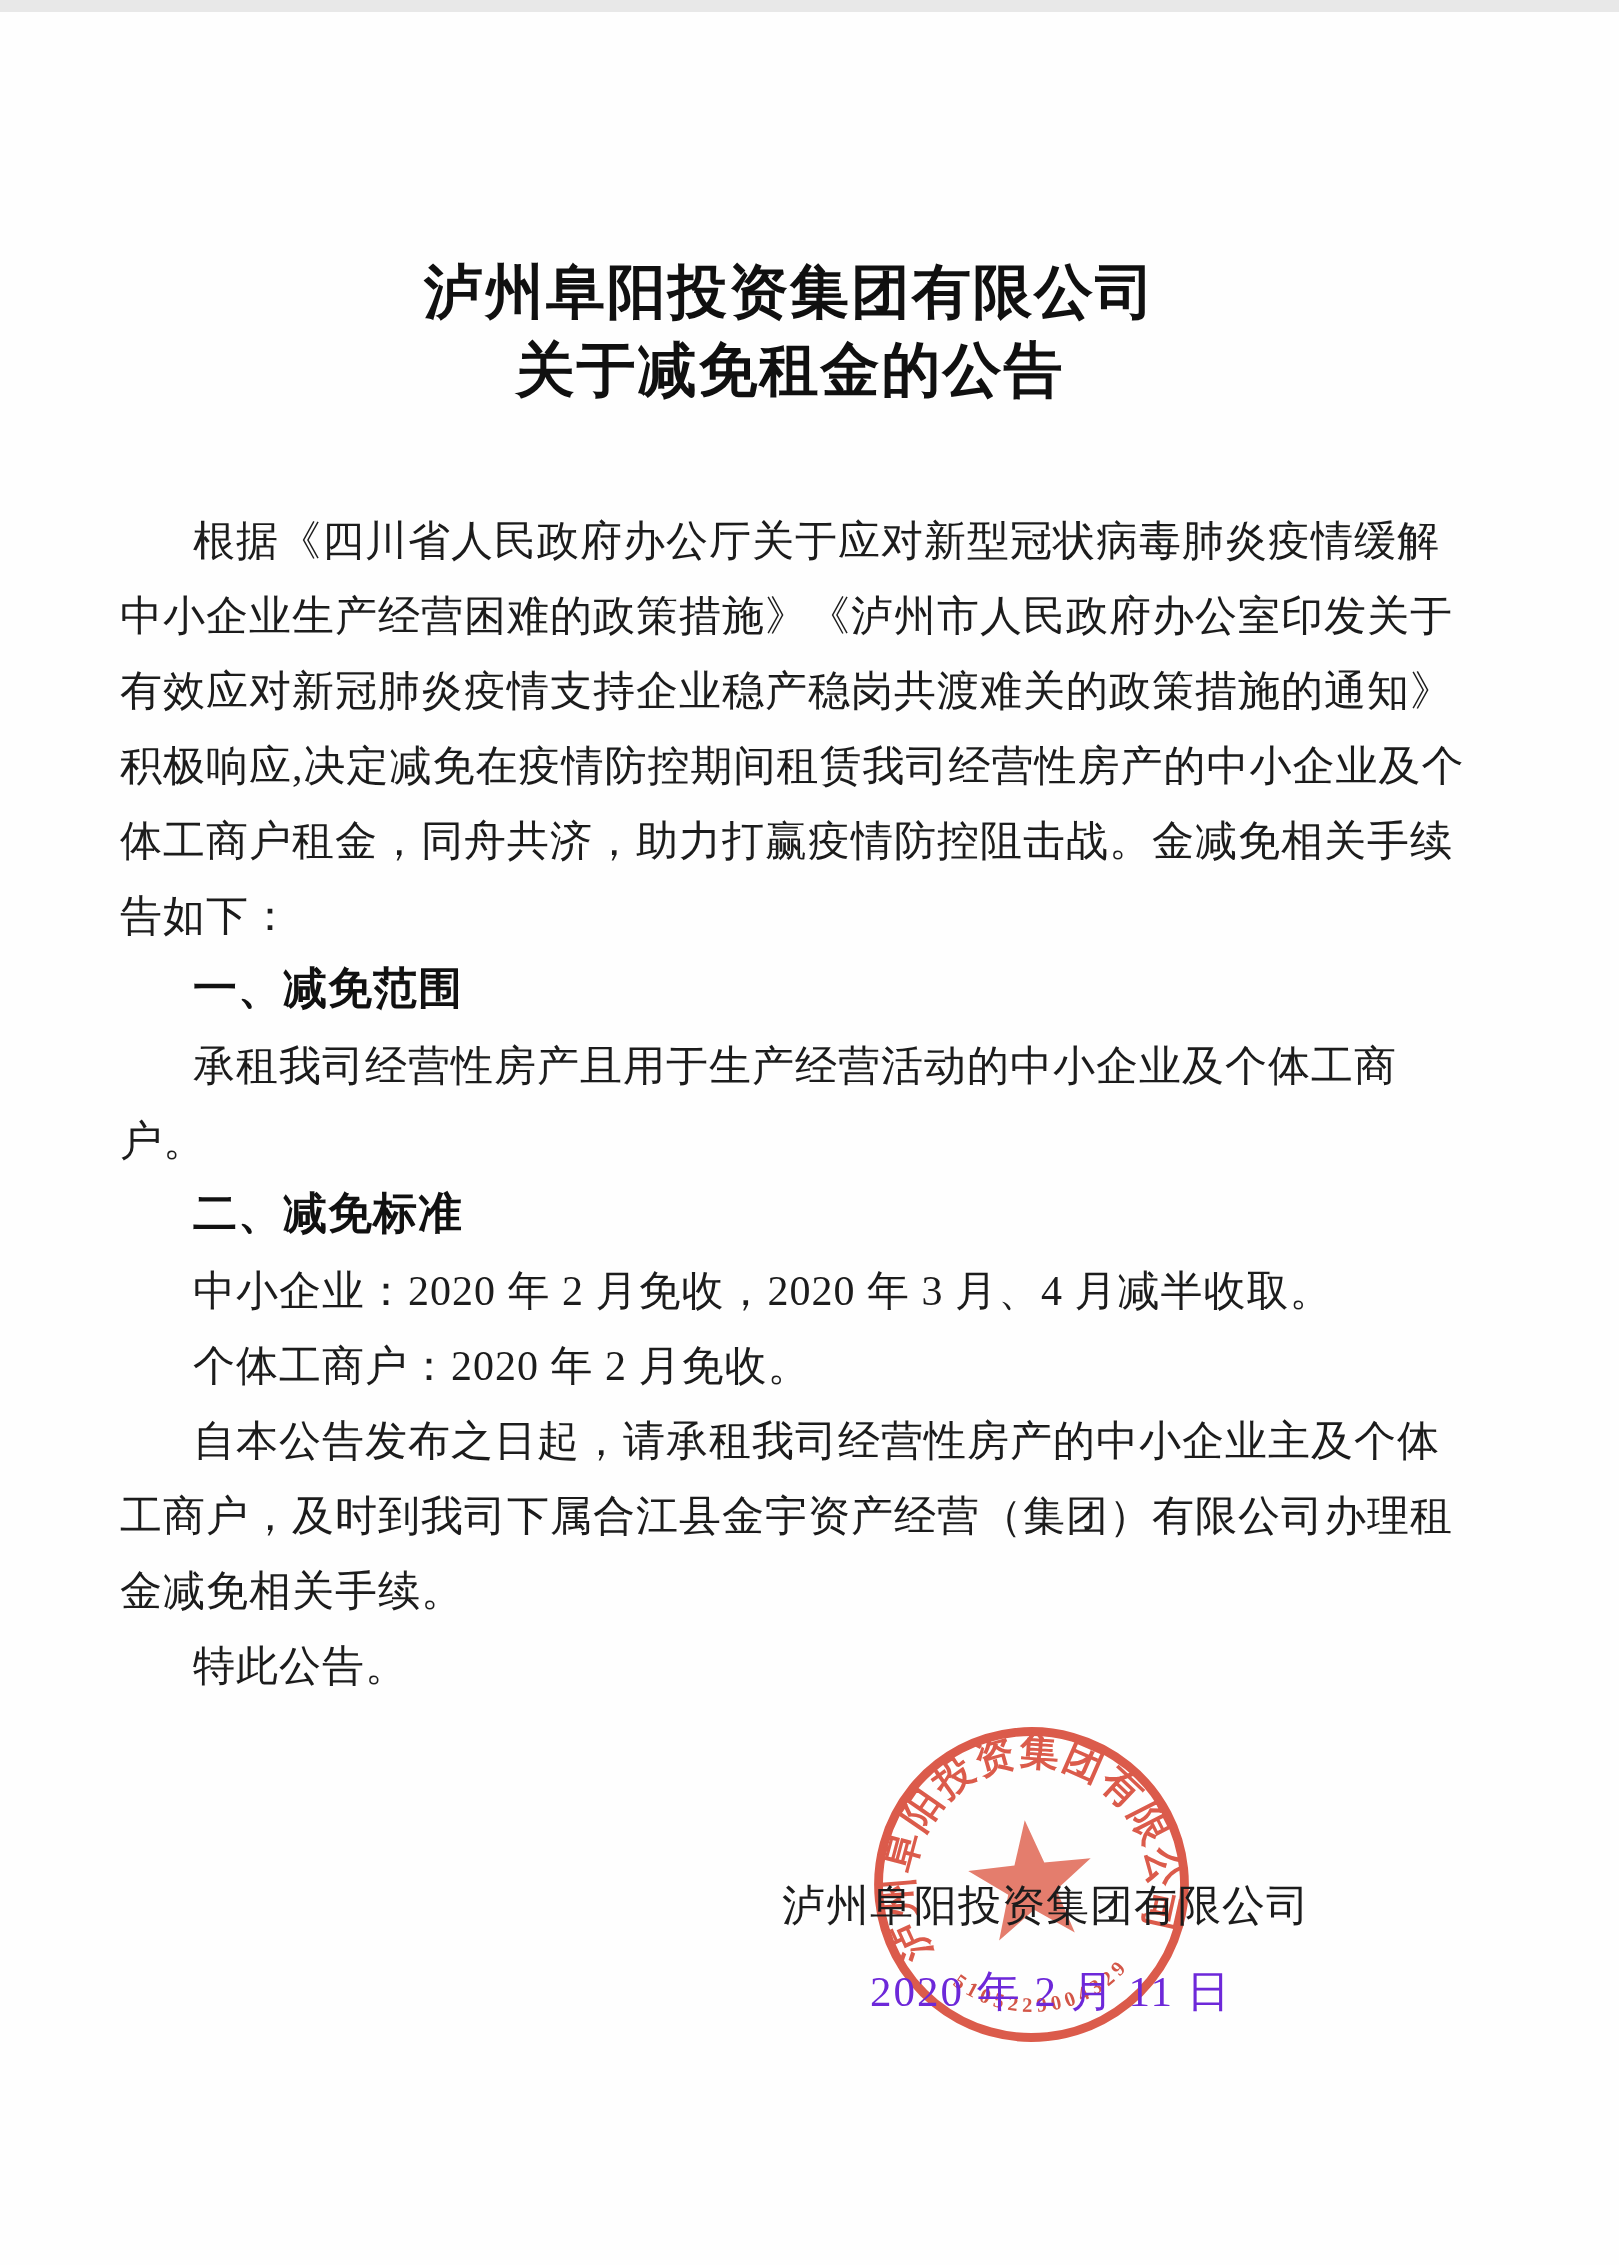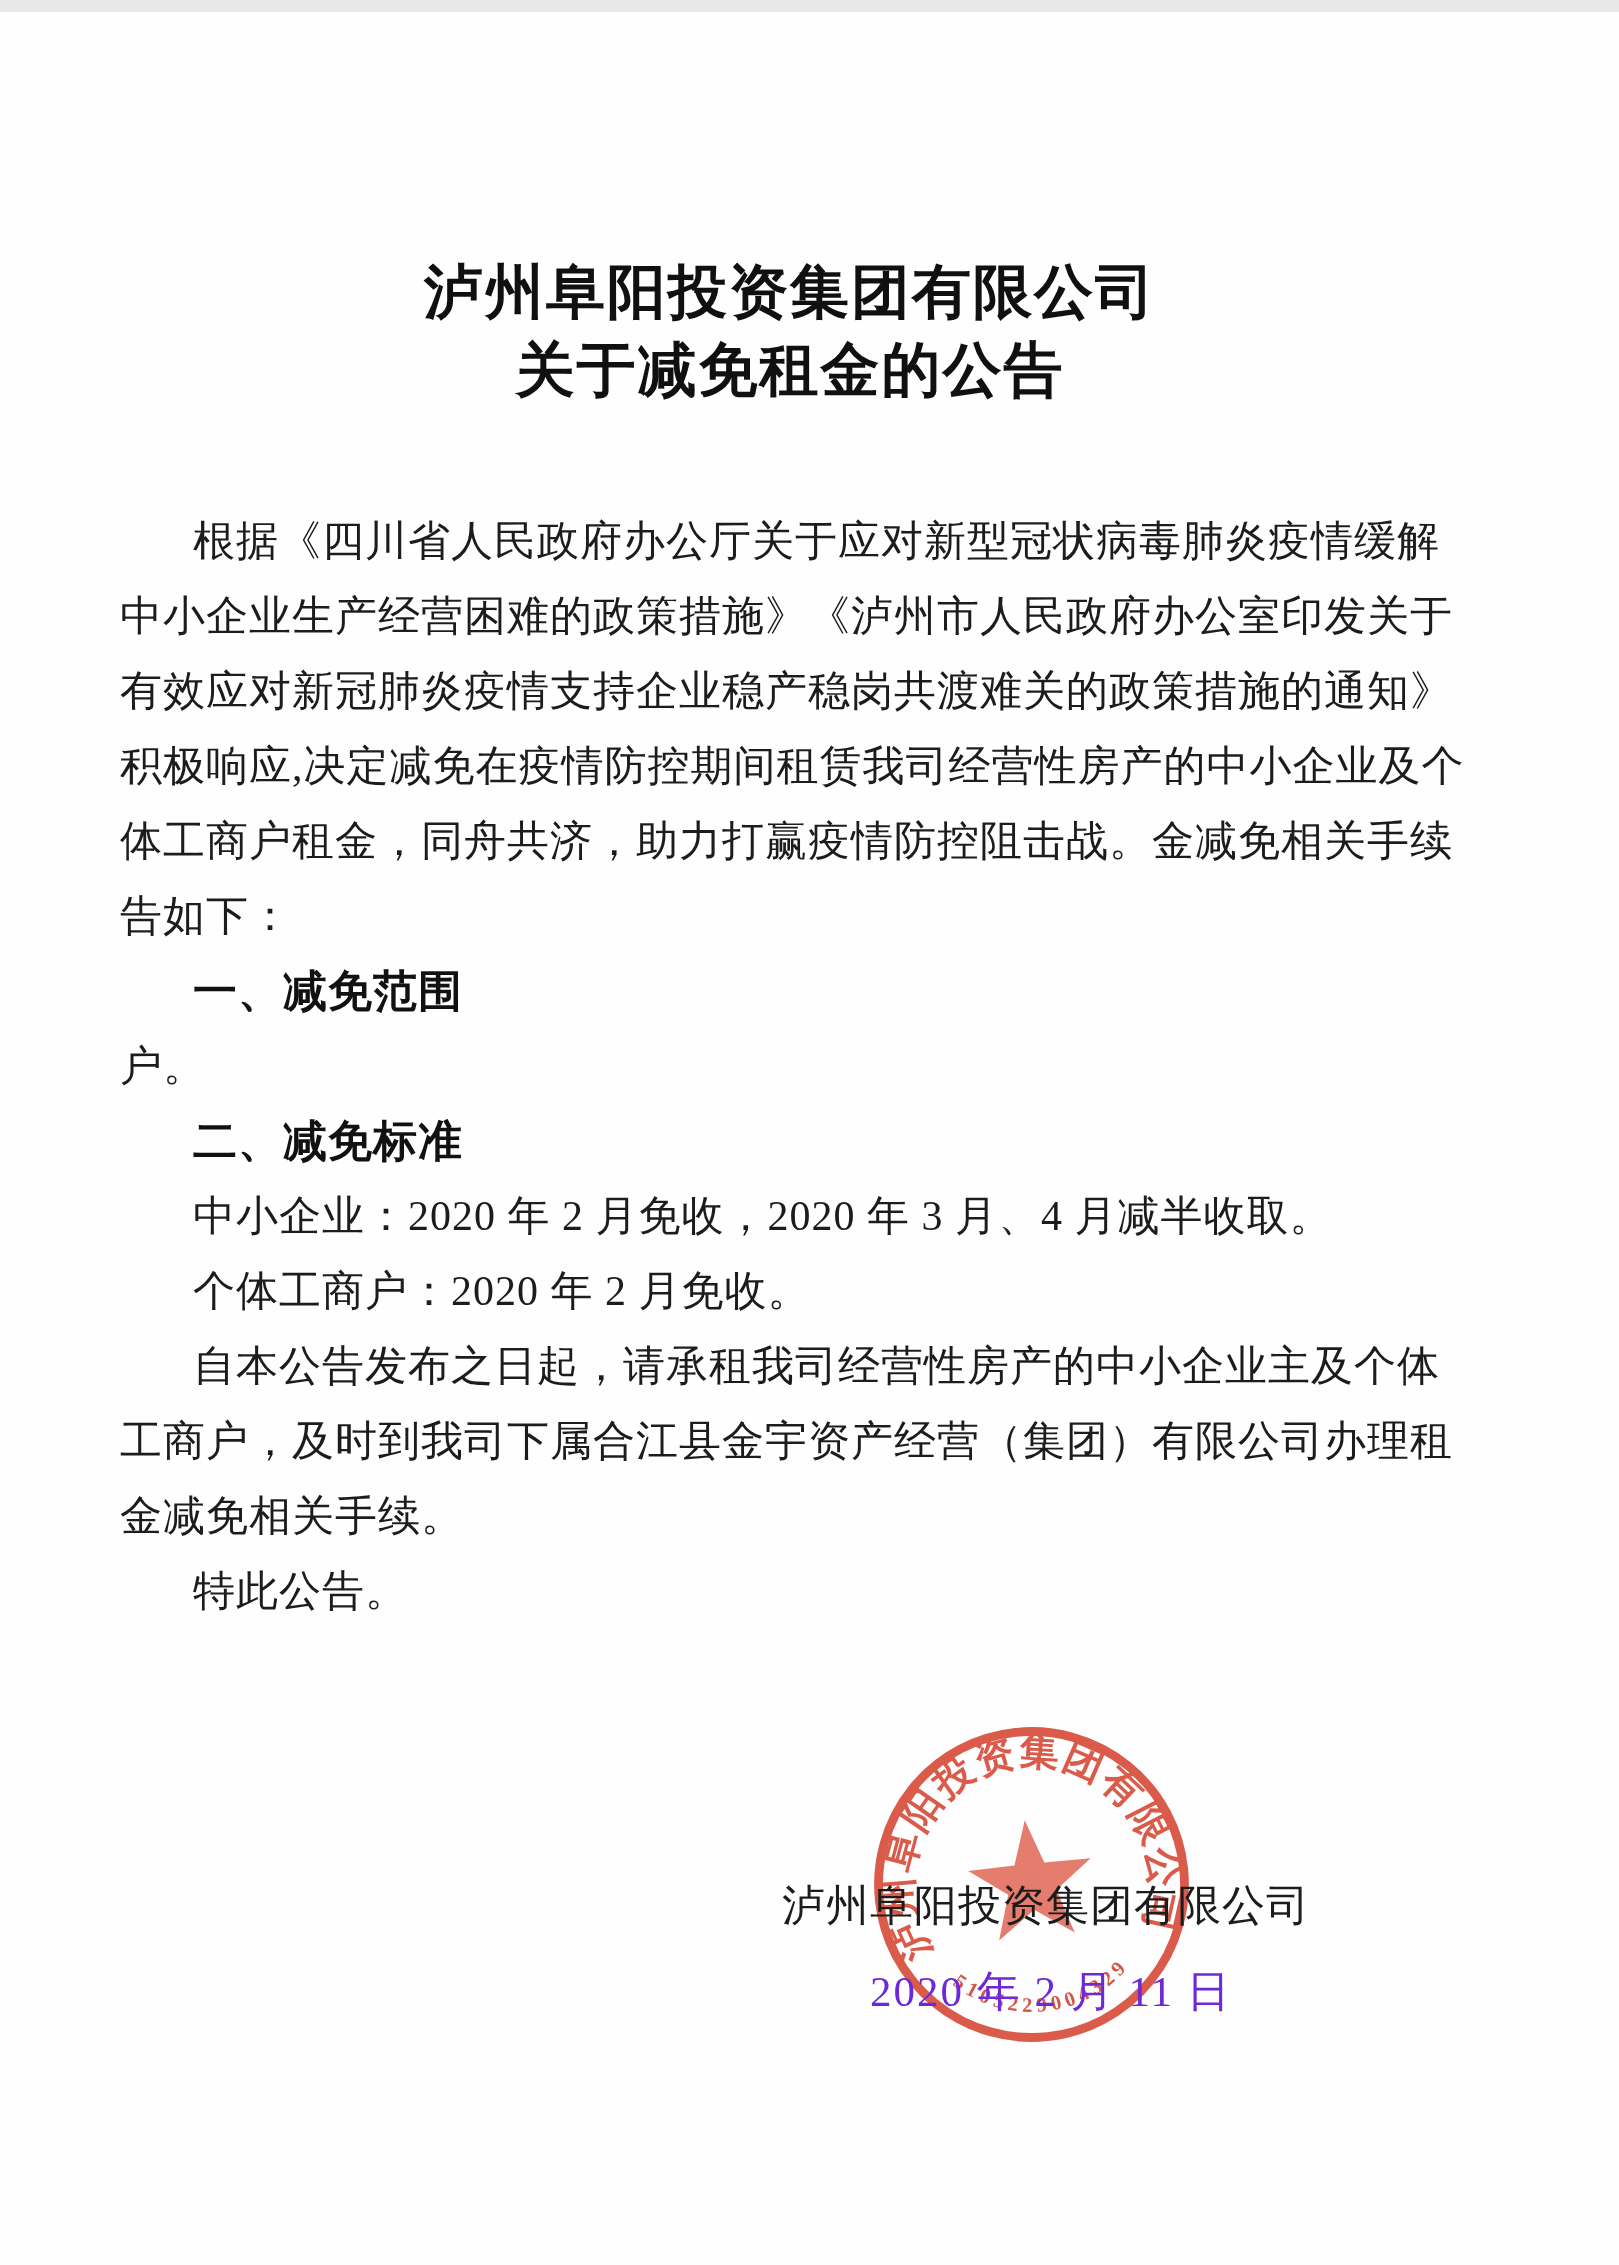--- a/index.html
+++ b/index.html
@@ -21,21 +21,21 @@
   .body-block{
     position:absolute;top:492px;left:120px;width:1338px;z-index:1;
   }
   .line{
     height:75px;line-height:75px;
     font-size:42px;letter-spacing:1px;
     white-space:nowrap;color:#1c1c1c;
   }
   .indent{padding-left:73px;}
   .heading{
-    font-family:Liberation Serif, serif;
+    font-family:Liberation Mono, monospace;
     font-weight:700;font-size:44px;color:#111;
   }
   .signature{
     position:absolute;top:1865px;left:782px;
     font-size:43px;letter-spacing:1px;color:#1c1c1c;
     white-space:nowrap;z-index:3;
   }
   .date{
     position:absolute;top:1951px;left:870px;
     font-size:43px;letter-spacing:2px;color:#6d28d9;
@@ -59,20 +59,21 @@
 
   <div class="body-block">
     <div class="line indent">根据《四川省人民政府办公厅关于应对新型冠状病毒肺炎疫情缓解</div>
     <div class="line">中小企业生产经营困难的政策措施》《泸州市人民政府办公室印发关于</div>
     <div class="line">有效应对新冠肺炎疫情支持企业稳产稳岗共渡难关的政策措施的通知》</div>
     <div class="line">积极响应,决定减免在疫情防控期间租赁我司经营性房产的中小企业及个</div>
     <div class="line">体工商户租金，同舟共济，助力打赢疫情防控阻击战。金减免相关手续</div>
     <div class="line">告如下：</div>
 
     <div class="line indent heading">一、减免范围</div>
+    <div class="line indent">承租我司经营性房产且用于生产经营活动的中小企业及个体工商</div>
     <div class="line">户。</div>
 
     <div class="line indent heading">二、减免标准</div>
     <div class="line indent">中小企业：2020 年 2 月免收，2020 年 3 月、4 月减半收取。</div>
     <div class="line indent">个体工商户：2020 年 2 月免收。</div>
 
     <div class="line indent">自本公告发布之日起，请承租我司经营性房产的中小企业主及个体</div>
     <div class="line">工商户，及时到我司下属合江县金宇资产经营（集团）有限公司办理租</div>
     <div class="line">金减免相关手续。</div>
 

